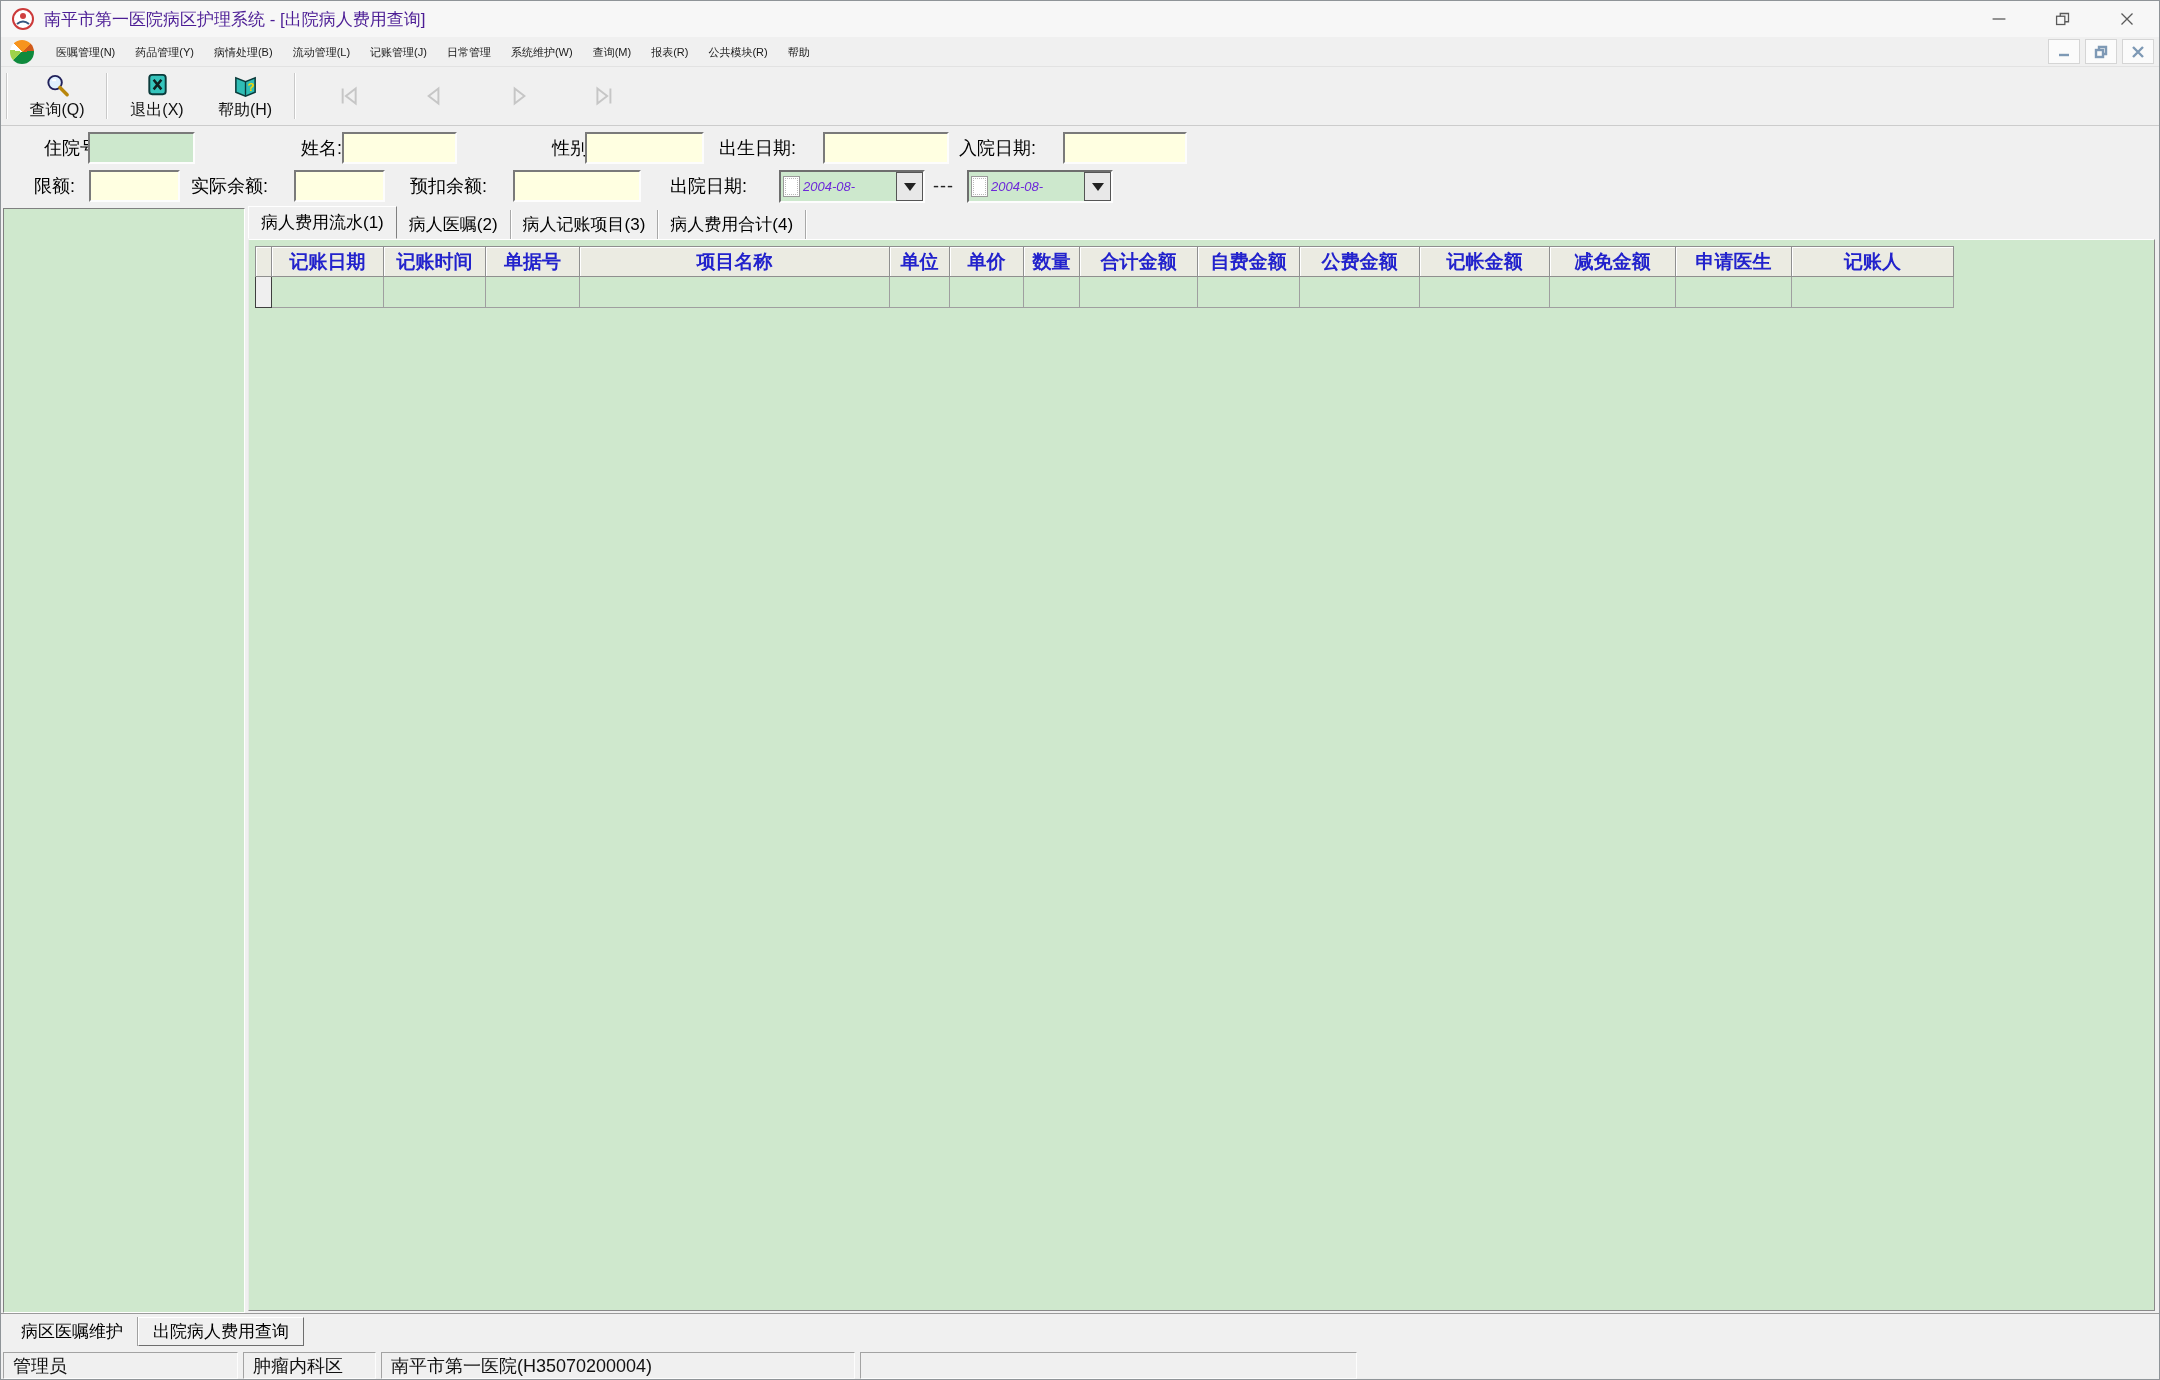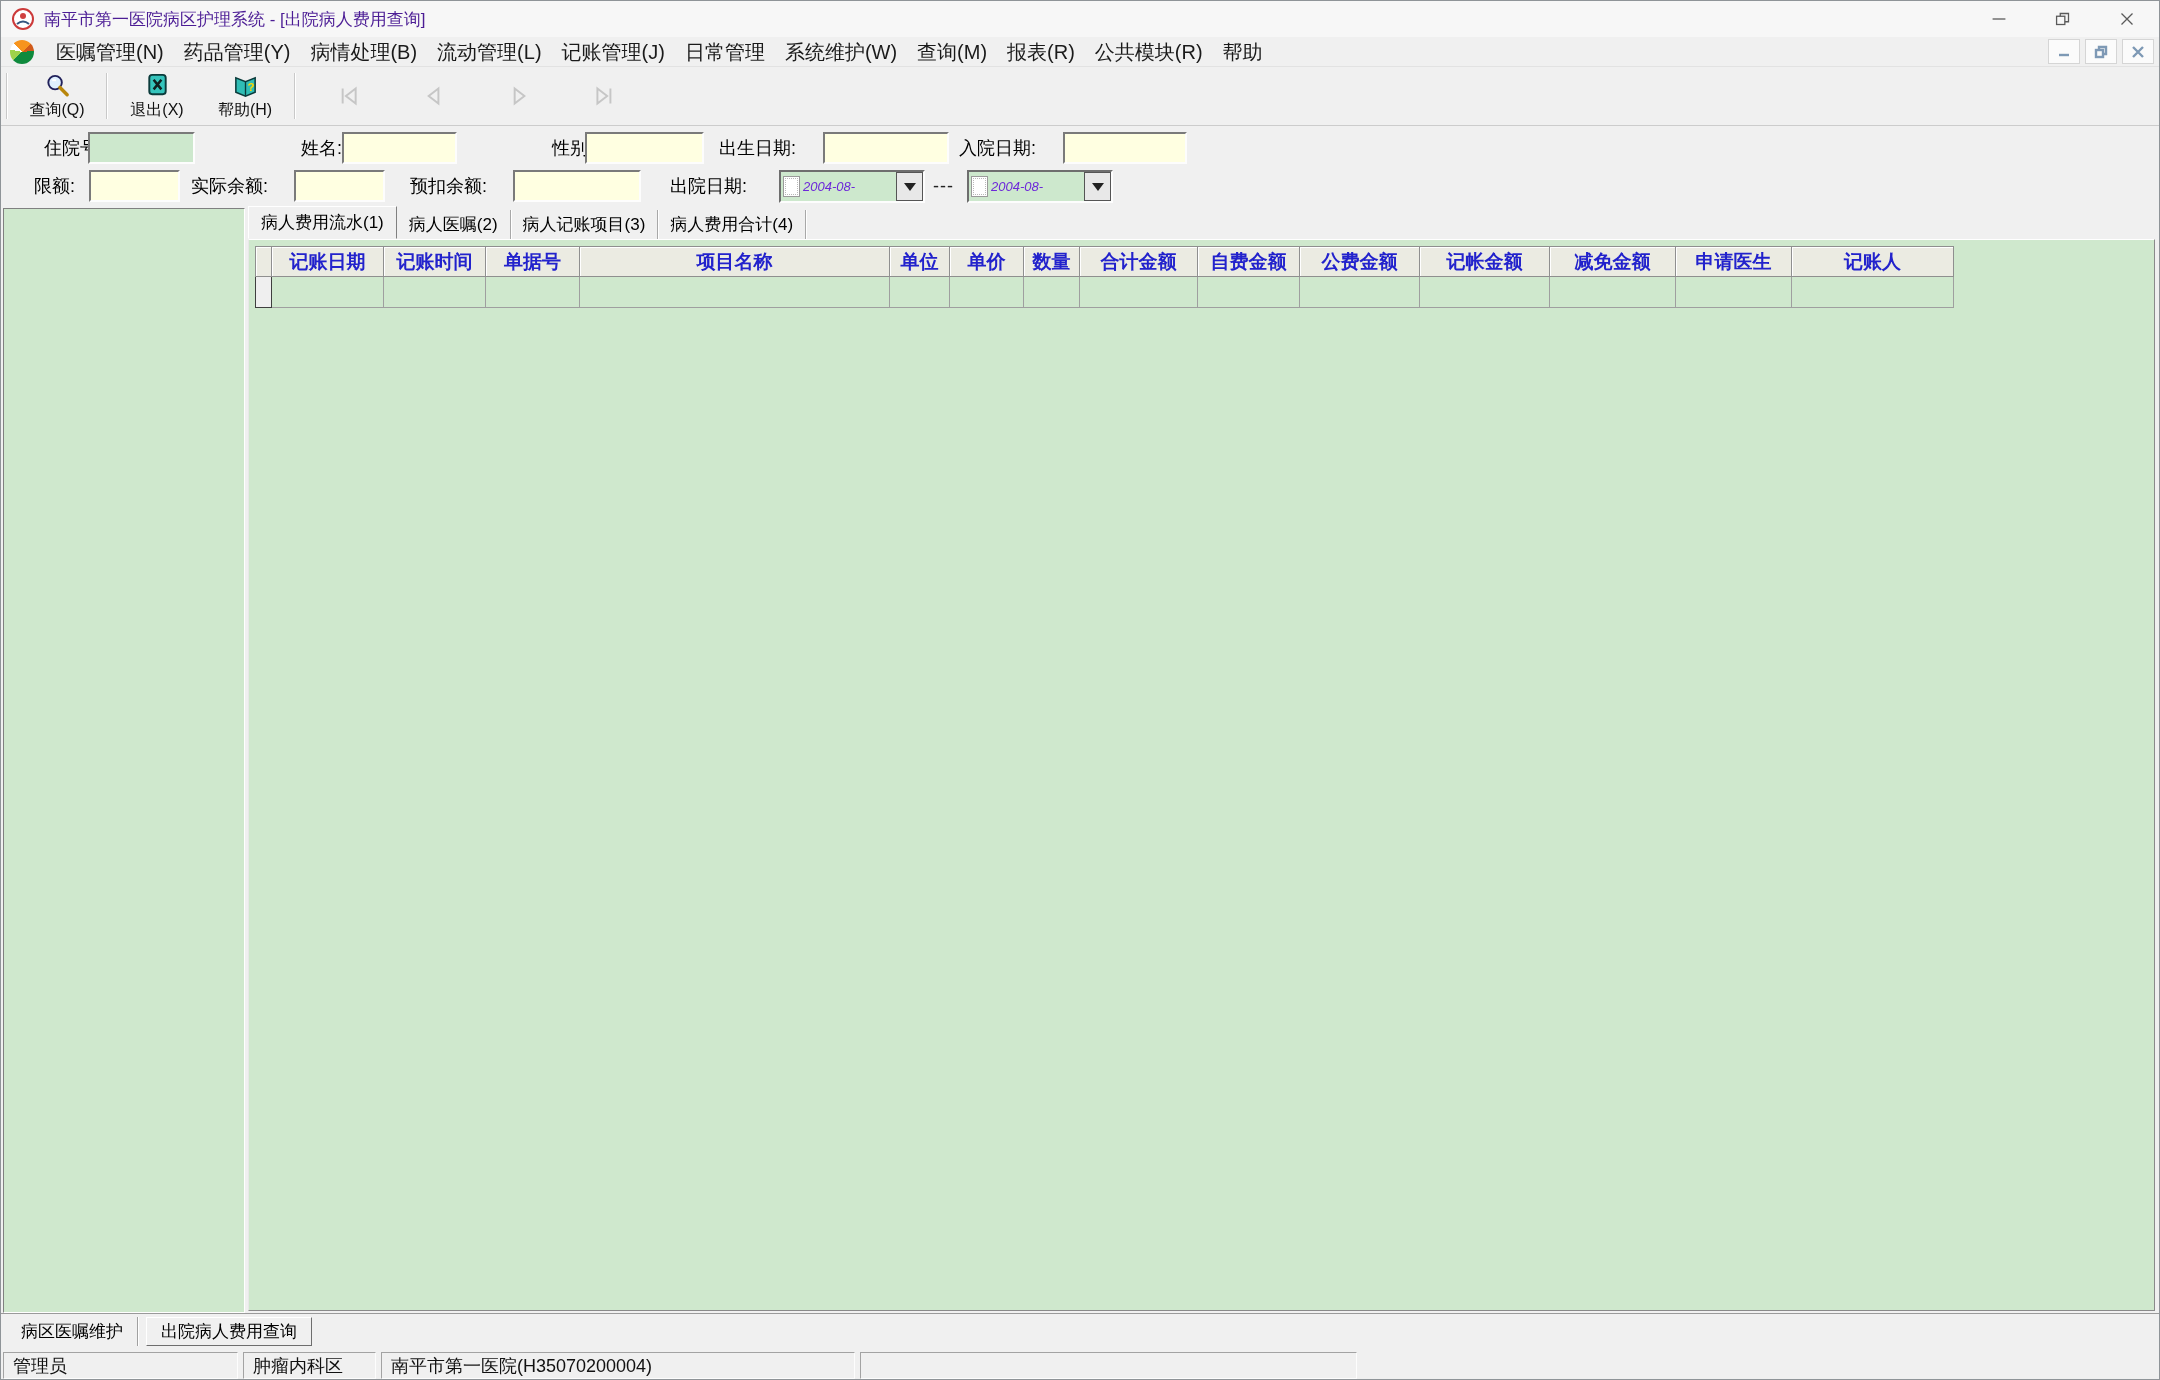--- a/index.html
+++ b/index.html
@@ -16,21 +16,21 @@
   .appicon { width:24px; height:24px; flex:0 0 auto; }
   .title { font-size:17px; color:#4c1d95; margin-left:9px; white-space:nowrap; }
   .tspacer { flex:1; }
   .wbtn { width:64px; height:36px; display:flex; align-items:center; justify-content:center; }
   .wbtn svg { stroke:#5a5a5a; stroke-width:1.4; fill:none; }
   
   .menubar { position:absolute; left:0; top:36px; right:0; height:30px;
     background:#f0f0f0; display:flex; align-items:center; border-bottom:1px solid #e2e2e2; }
   .logo { width:24px; height:24px; border-radius:50%; margin:0 12px 0 9px;
     background:conic-gradient(from 120deg, #0f8a3d 0 30%, #9fd34a 30% 45%, #ffffff 45% 55%, #f7941d 55% 80%, #d05a1a 80% 90%, #0f8a3d 90%); }
-  .mi { padding:0 10px; font-size:20px; color:#1a1a1a; line-height:30px; white-space:nowrap; }
+  .mi { padding:0 10px; font-size:11px; color:#1a1a1a; line-height:30px; white-space:nowrap; }
   .mspacer { flex:1; }
   .mbtn { width:32px; height:25px; margin-right:5px; background:#fbfbfb;
     border:1px solid #d5d5d5; display:flex; align-items:center; justify-content:center; }
   .mbtn svg { stroke:#7e99b5; stroke-width:2.4; fill:none; }
   
   .toolbar { position:absolute; left:0; top:66px; right:0; height:59px;
     background:#f0f0f0; display:flex; align-items:center; border-bottom:1px solid #cccccc; }
   .tsep { width:2px; height:46px; border-left:1px solid #c9c9c9; border-right:1px solid #ffffff; margin:0 5px; }
   .tbtn { width:88px; height:54px; display:flex; flex-direction:column; align-items:center;
     justify-content:center; gap:1px; font-size:16px; color:#111; }
@@ -76,21 +76,21 @@
     white-space:nowrap; overflow:hidden; }
   table.grid td { height:31px; background:#cfe8cd; border:1px solid #9f9f9f; }
   table.grid td.sel { background:#efefef; border:1px solid #3f3f3f; }
   table.grid th.sel { background:#ebebe2; }
   
   .bottomtabs { position:absolute; left:0; top:1312px; right:0; height:36px; background:#f0f0f0;
     display:flex; align-items:center; border-top:1px solid #9a9a9a; }
   .btab { height:29px; display:flex; align-items:center; padding:0 14px; font-size:17px; color:#000;
     white-space:nowrap; }
   .btab.plain { margin-left:6px; border-right:1px solid #a0a0a0; box-shadow:1px 0 0 #ffffff; }
-  .btab.active { margin-left:8px; background:#f0f0f0; border:1px solid;
+  .btab.active { background:#f0f0f0; border:1px solid;
     border-color:#ffffff #6e6e6e #6e6e6e #ffffff; }
   
   .statusbar { position:absolute; left:0; top:1348px; right:0; height:32px; background:#f0f0f0;
     display:flex; align-items:stretch; gap:5px; padding:3px 2px 2px 2px; }
   .sp { border:1px solid; border-color:#a3a3a3 #fdfdfd #fdfdfd #a3a3a3; background:#f0f0f0;
     display:flex; align-items:center; padding:0 9px; font-size:18px; color:#111; white-space:nowrap; overflow:hidden; }
 </style>
 </head>
 <body>
 

